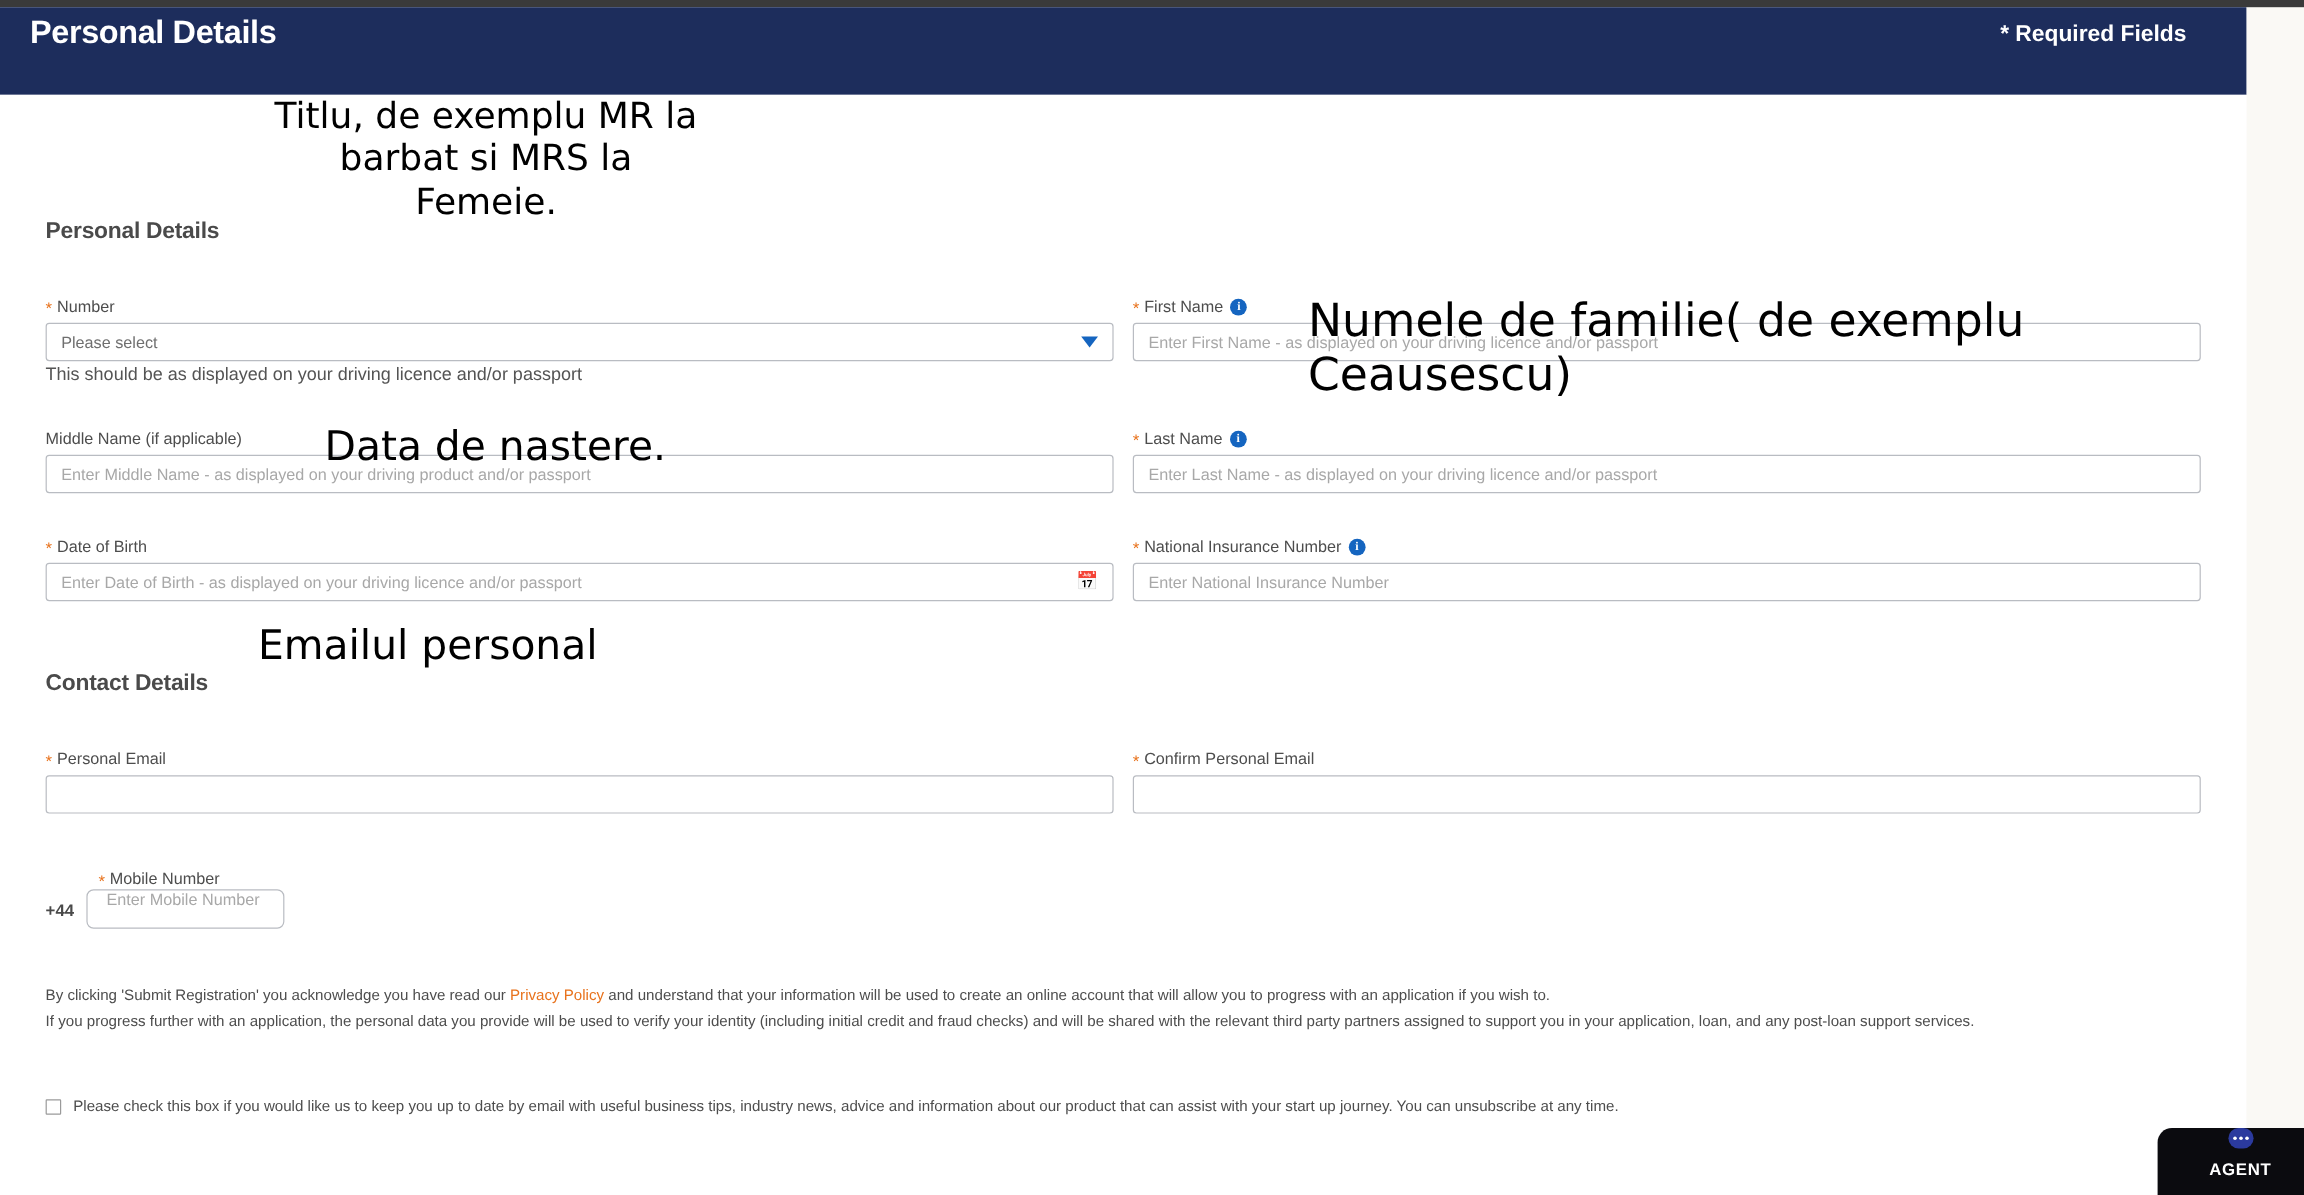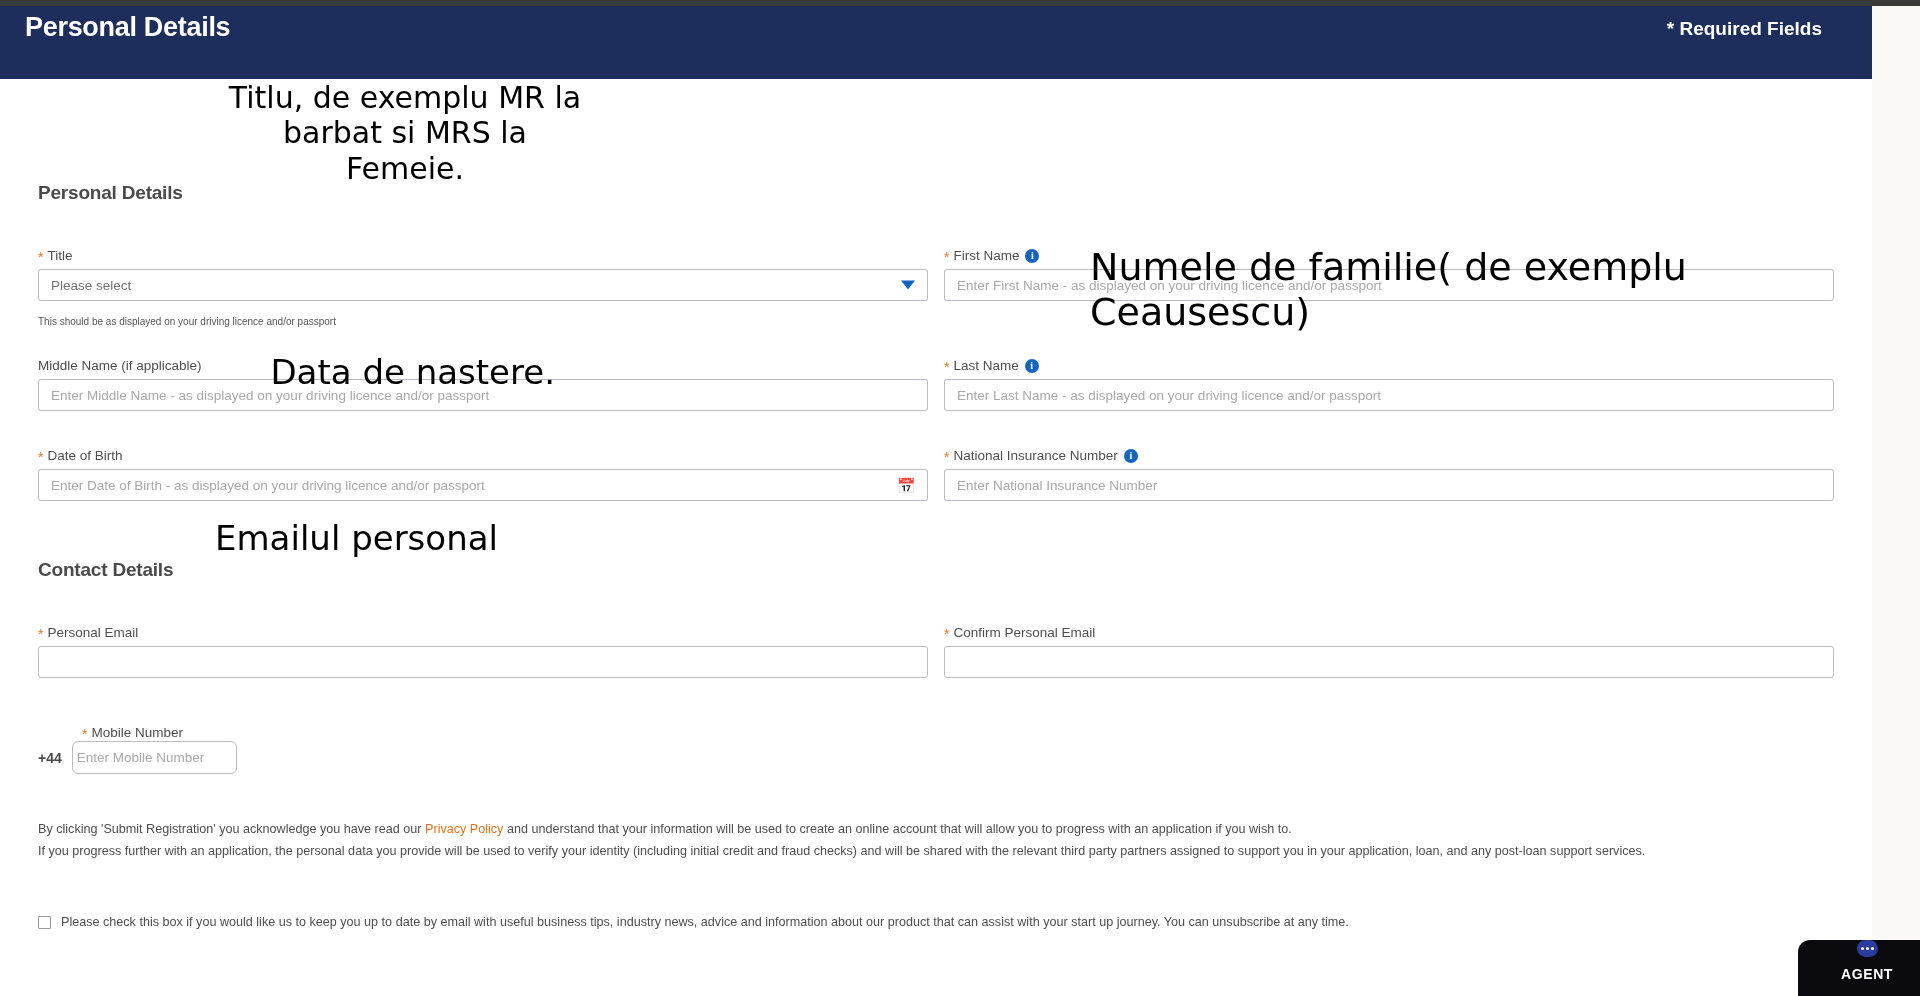--- a/index.html
+++ b/index.html
@@ -103,22 +103,22 @@
     align-items: center;
     padding: 0 12px;
     font-size: 13.5px;
     color: #a8a8a8;
     overflow: hidden;
     white-space: nowrap;
     cursor: text;
   }
   .input-box.select { cursor: pointer; color: #6f6f6f; }
   .helper-text {
-    margin-top: 15px;
-    font-size: 10px;
+    margin-top: 3px;
+    font-size: 15px;
     color: #545454;
     white-space: nowrap;
   }
   .caret {
     position: absolute;
     right: 12px; top: 50%;
     transform: translateY(-50%);
     width: 0; height: 0;
     border-left: 7px solid transparent;
     border-right: 7px solid transparent;
@@ -147,22 +147,21 @@
     color: #4a4a4a;
     padding-bottom: 8px;
   }
   .mobile-input {
     width: 165px;
     height: 33px;
     border: 1px solid #b9bcc2;
     border-radius: 6px;
     background: #fff;
     display: flex;
-    align-items: center;
-    padding: 0 4px;
+    padding: 0 16px;
     font-size: 13.5px;
     color: #a8a8a8;
     white-space: nowrap;
     overflow: hidden;
     cursor: text;
   }
   
   .legal {
     position: absolute;
     left: 38px; top: 740px;
@@ -267,21 +266,21 @@
       <div class="required-note">* Required Fields</div>
     </div>
 
     <div class="form-body">
 
       <div class="section-title" style="left:38px; top:103px;">Personal Details</div>
 
       <div class="field" style="left:38px; top:168px; width:890px;">
         <div class="field-label">
           <span class="req-star">*</span>
-          <span>Title</span>
+          <span>Number</span>
         </div>
         <div class="input-box select">
           <span>Please select</span>
           <span class="caret"></span>
         </div>
         <div class="helper-text">This should be as displayed on your driving licence and/or passport</div>
       </div>
 
       <div class="field" style="left:944px; top:168px; width:890px;">
         <div class="field-label">
@@ -292,21 +291,21 @@
         <div class="input-box">
           <span>Enter First Name - as displayed on your driving licence and/or passport</span>
         </div>
       </div>
 
       <div class="field" style="left:38px; top:278px; width:890px;">
         <div class="field-label">
           <span>Middle Name (if applicable)</span>
         </div>
         <div class="input-box">
-          <span>Enter Middle Name - as displayed on your driving licence and/or passport</span>
+          <span>Enter Middle Name - as displayed on your driving product and/or passport</span>
         </div>
       </div>
 
       <div class="field" style="left:944px; top:278px; width:890px;">
         <div class="field-label">
           <span class="req-star">*</span>
           <span>Last Name</span>
           <span class="info-icon">i</span>
         </div>
         <div class="input-box">

